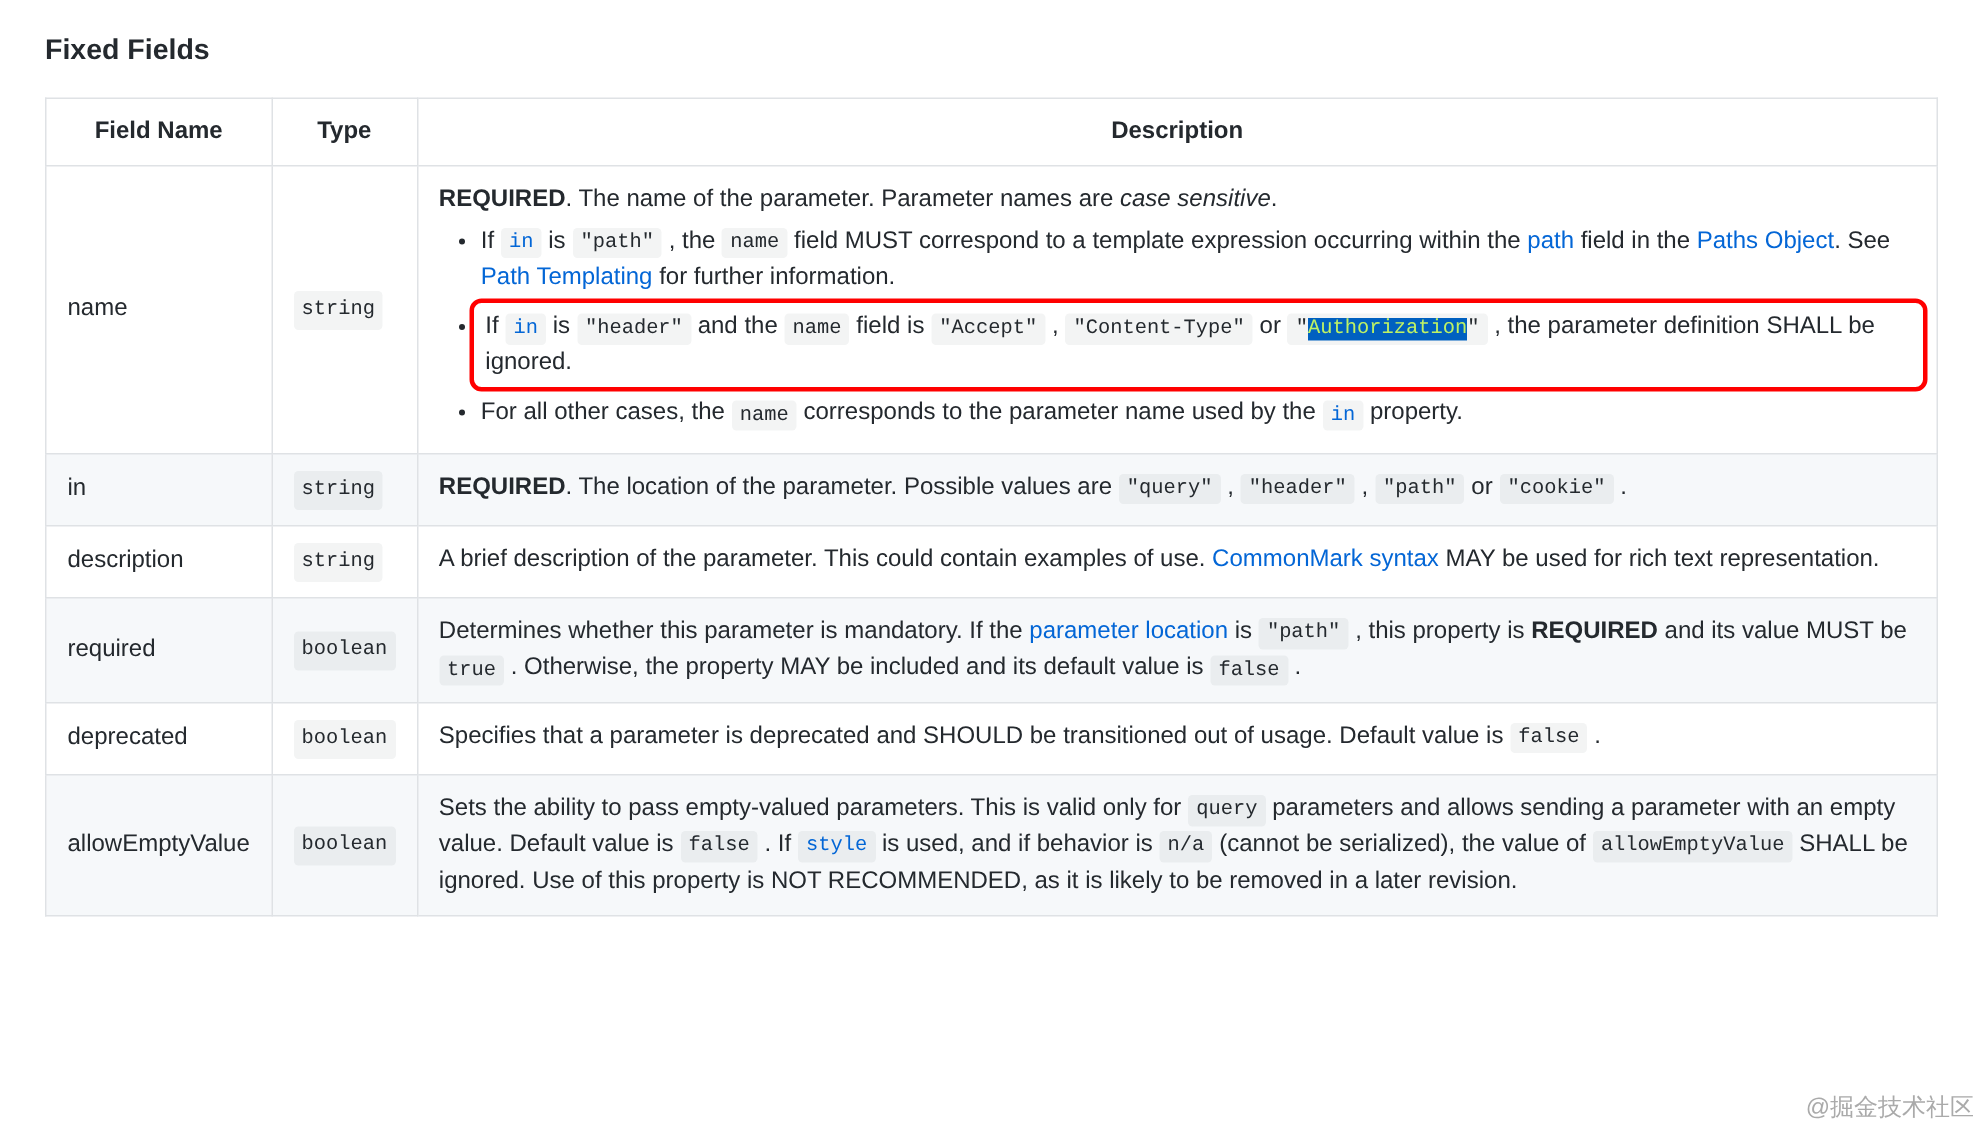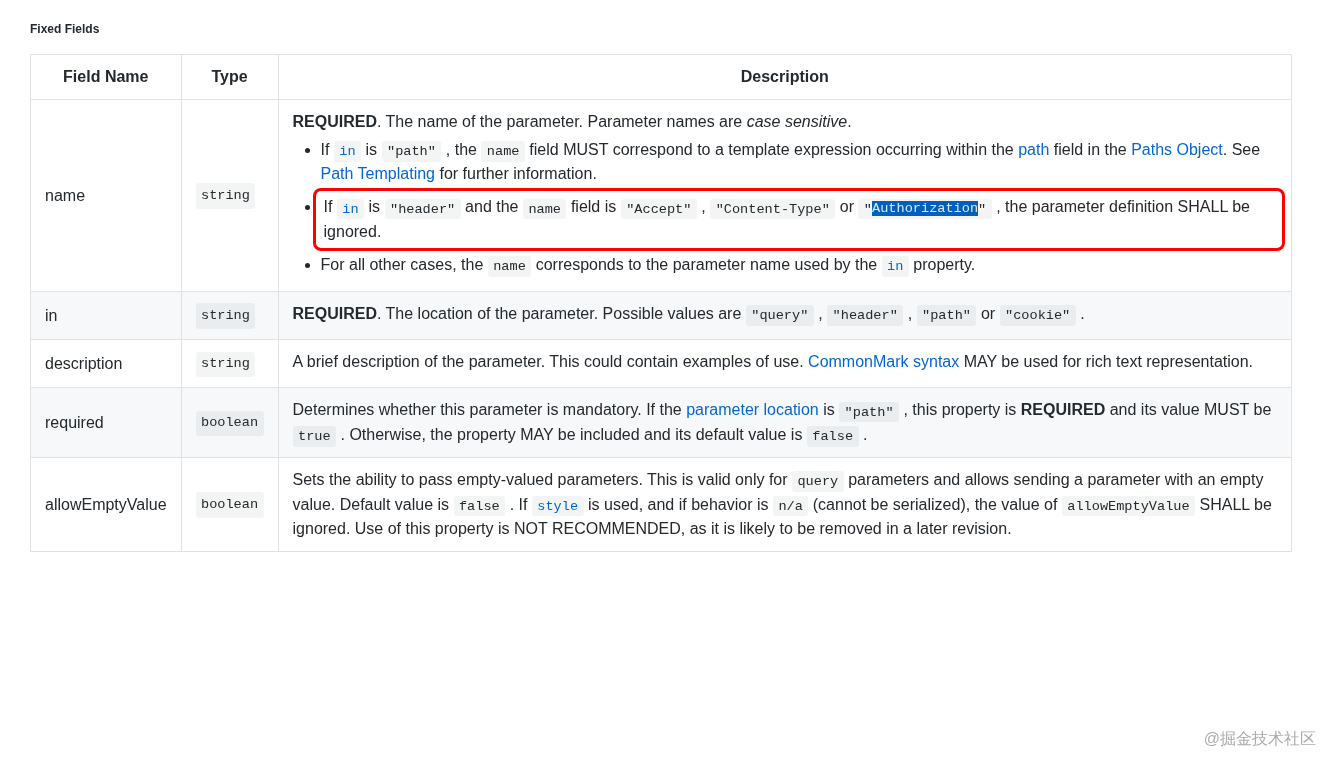--- a/index.html
+++ b/index.html
@@ -6,21 +6,21 @@
     body {
       font-family: -apple-system, BlinkMacSystemFont, "Segoe UI", Helvetica, Arial, sans-serif;
       font-size: 16px;
       line-height: 1.5;
       color: #24292e;
       margin: 0;
       padding: 20px 30px;
       background: #fff;
     }
     h4 {
-      font-size: 12px;
+      font-size: 19px;
       font-weight: 600;
       margin: 0 0 16px 0;
     }
     table {
       border-collapse: collapse;
       width: 100%;
     }
     th, td {
       border: 1px solid #dfe2e5;
       padding: 10px 14px;
@@ -60,21 +60,21 @@
     ul { margin: 4px 0; padding-left: 28px; }
     li { margin: 2px 0; }
     .highlight-box {
       border: 3px solid #ff0000;
       border-radius: 8px;
       padding: 4px 8px;
       margin: 2px -8px;
     }
     .sel {
       background: #0060c0;
-      color: #e5e5e5;
+      color: #bef264;
     }
     .watermark {
       position: fixed;
       right: 6px;
       bottom: 6px;
       font-size: 16px;
       color: #aaa;
     }
   </style>
 </head>
@@ -130,20 +130,27 @@
     </tr>
 
     <tr>
       <td class="fname">required</td>
       <td class="ftype"><code class="ltype">boolean</code></td>
       <td>
         <span>Determines whether this parameter is mandatory. If the </span><a href="#">parameter location</a><span> is </span><code>"path"</code><span> , this property is </span><strong>REQUIRED</strong><span> and its value MUST be </span><code>true</code><span> . Otherwise, the property MAY be included and its default value is </span><code>false</code><span> .</span>
       </td>
     </tr>
 
+    <tr>
+      <td class="fname">deprecated</td>
+      <td class="ftype"><code class="ltype">boolean</code></td>
+      <td>
+        <span>Specifies that a parameter is deprecated and SHOULD be transitioned out of usage. Default value is </span><code>false</code><span> .</span>
+      </td>
+    </tr>
 
     <tr>
       <td class="fname">allowEmptyValue</td>
       <td class="ftype"><code class="ltype">boolean</code></td>
       <td>
         <span>Sets the ability to pass empty-valued parameters. This is valid only for </span><code>query</code><span> parameters and allows sending a parameter with an empty value. Default value is </span><code>false</code><span> . If </span><a href="#"><code>style</code></a><span> is used, and if behavior is </span><code>n/a</code><span> (cannot be serialized), the value of </span><code>allowEmptyValue</code><span> SHALL be ignored. Use of this property is NOT RECOMMENDED, as it is likely to be removed in a later revision.</span>
       </td>
     </tr>
 
   </tbody>

